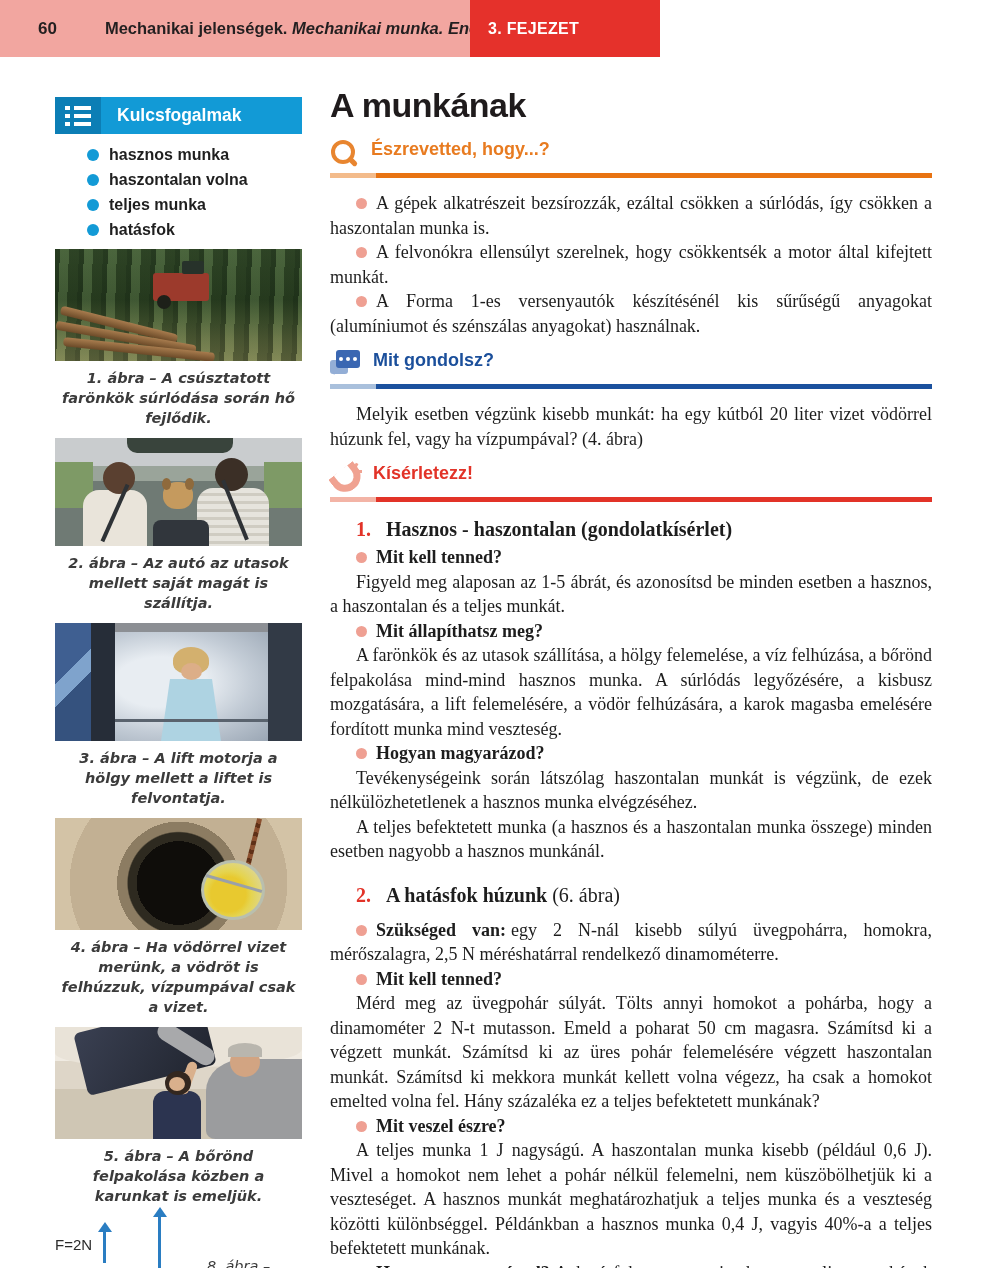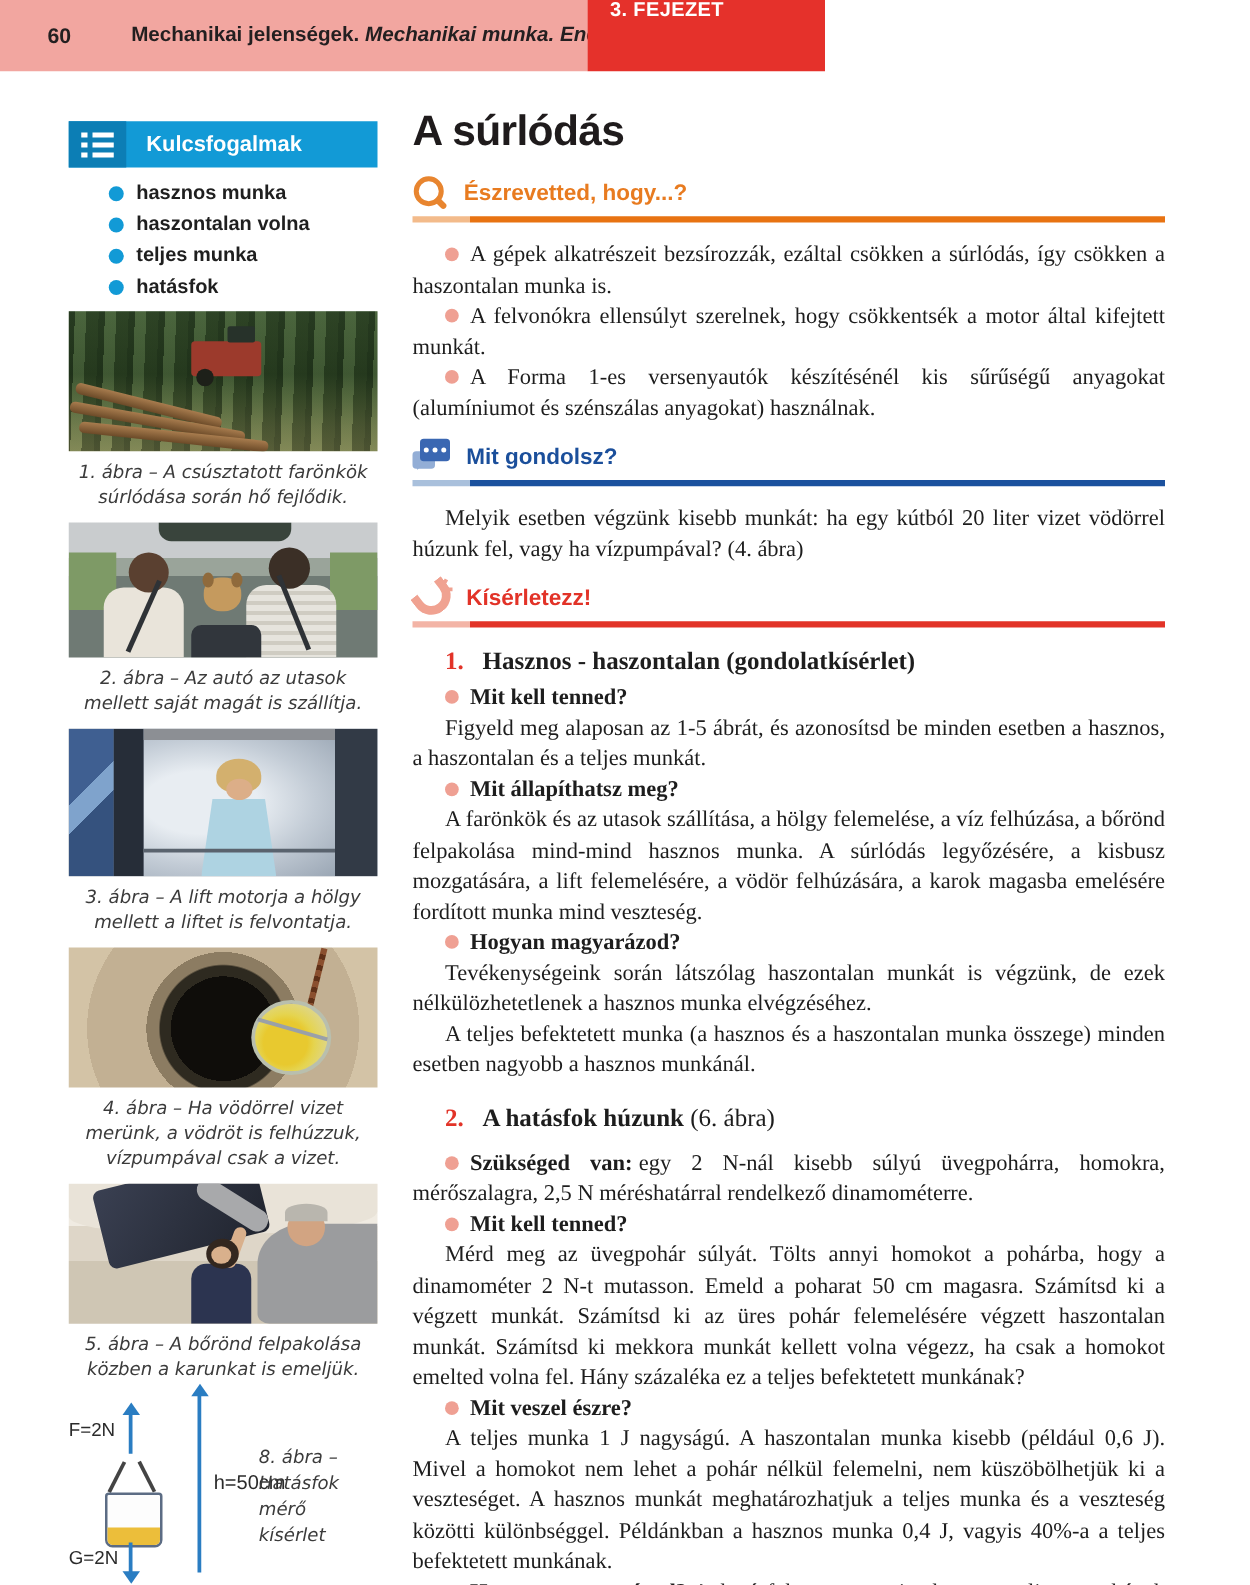--- a/index.html
+++ b/index.html
@@ -4,38 +4,38 @@
 <style>
   html,body{margin:0;padding:0;background:#fff;}
   .page{position:relative;width:1000px;height:1268px;background:#fff;overflow:hidden;
         font-family:"Liberation Sans",sans-serif;}
   
   .hdr{position:absolute;top:0;left:0;width:1000px;height:57px;display:flex;}
   .hdr-pink{width:470px;height:57px;background:#f2a6a0;display:flex;align-items:center;}
   .hdr-num{font-weight:bold;font-size:17px;color:#231f20;margin-left:38px;}
   .hdr-title{font-weight:bold;font-size:16.5px;color:#231f20;margin-left:48px;white-space:nowrap;}
   .hdr-title i{font-style:italic;}
-  .hdr-red{width:190px;height:57px;background:#e5312b;display:flex;}
+  .hdr-red{width:190px;height:57px;background:#e5312b;display:flex;align-items:center;}
   .hdr-chap{color:#fff;font-weight:bold;font-size:16px;margin-left:18px;letter-spacing:.3px;}
 
   
   .sidebar{position:absolute;left:55px;top:97px;width:247px;}
   .kc-bar{height:37px;background:#129ad6;display:flex;align-items:center;margin-bottom:12px;}
   .kc-iconbox{width:46px;height:37px;background:#0c7eb5;display:flex;align-items:center;justify-content:center;}
   .kc-glyph{position:relative;width:26px;height:20px;}
   .kc-glyph::before{content:'';position:absolute;left:0;top:0;width:5px;height:4px;background:#fff;
      box-shadow:0 8px 0 #fff,0 16px 0 #fff;}
   .kc-glyph::after{content:'';position:absolute;left:9px;top:0;width:17px;height:4px;background:#fff;
      box-shadow:0 8px 0 #fff,0 16px 0 #fff;}
   .kc-title{color:#fff;font-weight:bold;font-size:17.5px;margin-left:16px;}
   .kc-list{list-style:none;margin:0 0 10px 0;padding:0 0 0 32px;font-weight:bold;}
   .kc-list li{display:flex;align-items:center;gap:10px;font-size:16px;color:#1f1f1f;margin:7px 0;}
   .bdot{width:12px;height:12px;border-radius:50%;background:#129ad6;flex:0 0 auto;}
 
-  figure{margin:0 0 10px 0;}
+  figure{margin:0 0 10px 0;font-weight:bold;}
   .ph{position:relative;width:247px;overflow:hidden;}
   figcaption{font-family:"DejaVu Sans",sans-serif;font-style:italic;font-size:14.5px;line-height:20px;
      color:#3b3b3b;text-align:center;margin-top:7px;}
   .ph>div{position:absolute;}
 
   
   .ph1{height:112px;background:linear-gradient(180deg,#3f5a35,#2f4727 45%,#4c5f37 62%,#70784a 82%,#8a8a58);}
   .ph1 .trees{inset:0;background:repeating-linear-gradient(92deg,rgba(15,28,12,.5) 0 5px,rgba(110,135,85,.25) 5px 14px,rgba(25,40,18,.45) 14px 24px);}
   .ph1 .log{height:9px;border-radius:4px;background:linear-gradient(180deg,#a87c4e,#6b4a28);}
   .ph1 .l1{left:4px;bottom:32px;width:120px;transform:rotate(14deg);}
@@ -107,21 +107,21 @@
   .fig6 .cup{position:absolute;left:29px;top:78px;width:42px;height:40px;background:#fdfdfd;
       border:2.5px solid #5c6c84;border-radius:3px 3px 6px 6px;}
   .fig6 .sand{position:absolute;left:0;right:0;bottom:0;height:14px;background:#ecbe3a;border-radius:0 0 4px 4px;}
   .fig6 .f6cap{position:absolute;left:152px;top:40px;width:92px;font-family:"DejaVu Sans",sans-serif;
       font-style:italic;font-size:14.5px;line-height:21px;color:#3b3b3b;}
 
   
   .main{position:absolute;left:330px;top:86px;width:602px;}
   .main h1{margin:0 0 14px 0;font-family:"Liberation Sans",sans-serif;font-weight:bold;
       font-size:34px;letter-spacing:-.5px;color:#1f1b1c;}
-  .sec-head{display:flex;align-items:center;gap:13px;height:30px;margin-bottom:4px;}
+  .sec-head{display:flex;align-items:flex-start;gap:13px;height:30px;margin-bottom:4px;}
   .sec-label{font-weight:bold;font-size:18px;}
   .rule{height:5px;margin-bottom:13px;}
   .orange .sec-label{color:#e87b20;}
   .orange .rule{background:linear-gradient(90deg,#f3bb8b 0 46px,#e87312 46px);}
   .blueSec .sec-label{color:#1b4f9b;}
   .blueSec .rule{background:linear-gradient(90deg,#a9c0dc 0 46px,#1b519e 46px);}
   .redSec .sec-label{color:#e23328;}
   .redSec .rule{background:linear-gradient(90deg,#f3b4a6 0 46px,#e23328 46px);}
   .mt{margin-top:12px;}
 
@@ -274,21 +274,21 @@
         </div>
       <div class="arr down" style="left:48px;top:118px;height:24px;"></div>
       <span class="lab" style="left:0;top:122px;">G=2N</span>
       <div class="arr up" style="left:103px;top:0;height:142px;"></div>
       <span class="lab" style="left:116px;top:62px;font-size:16px;">h=50cm</span>
       <div class="f6cap">8. ábra – Hatásfok mérő kísérlet</div>
     </div>
   </aside>
 
   <main class="main">
-    <h1>A súrlódás</h1>
+    <h1>A munkának</h1>
 
     <div class="orange">
       <div class="sec-head">
         <div class="mag"></div>
         <span class="sec-label">Észrevetted, hogy...?</span>
       </div>
       <div class="rule"></div>
     </div>
     <p class="body"><span class="sdot"></span><span>A gépek alkatrészeit bezsírozzák, ezáltal csökken a súrlódás, így csökken a haszontalan munka is.</span></p>
     <p class="body"><span class="sdot"></span><span>A felvonókra ellensúlyt szerelnek, hogy csökkentsék a motor által kifejtett munkát.</span></p>

